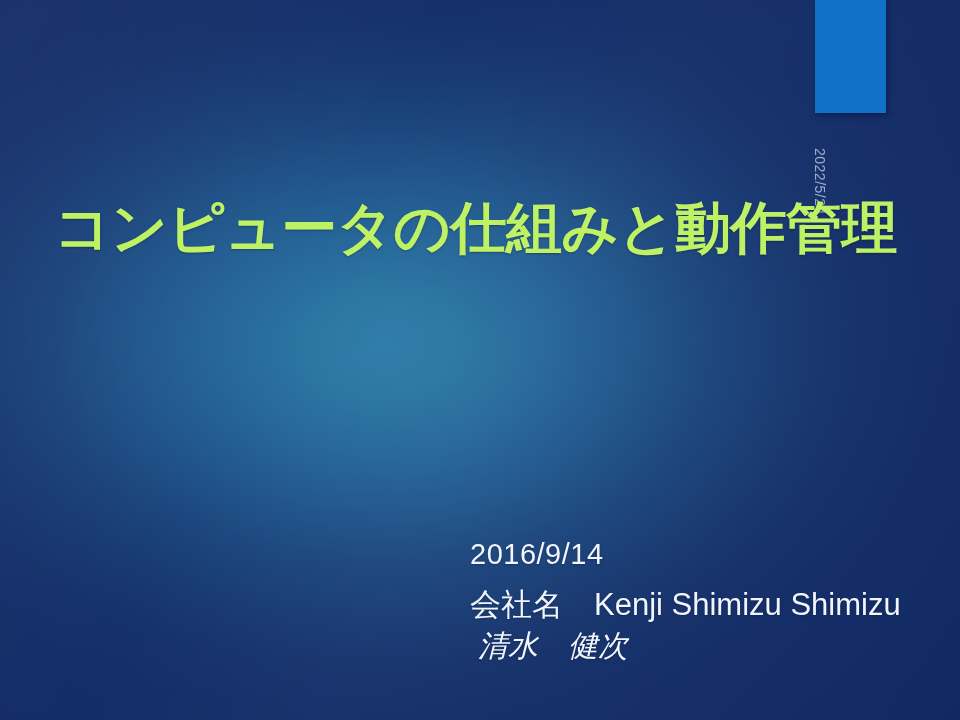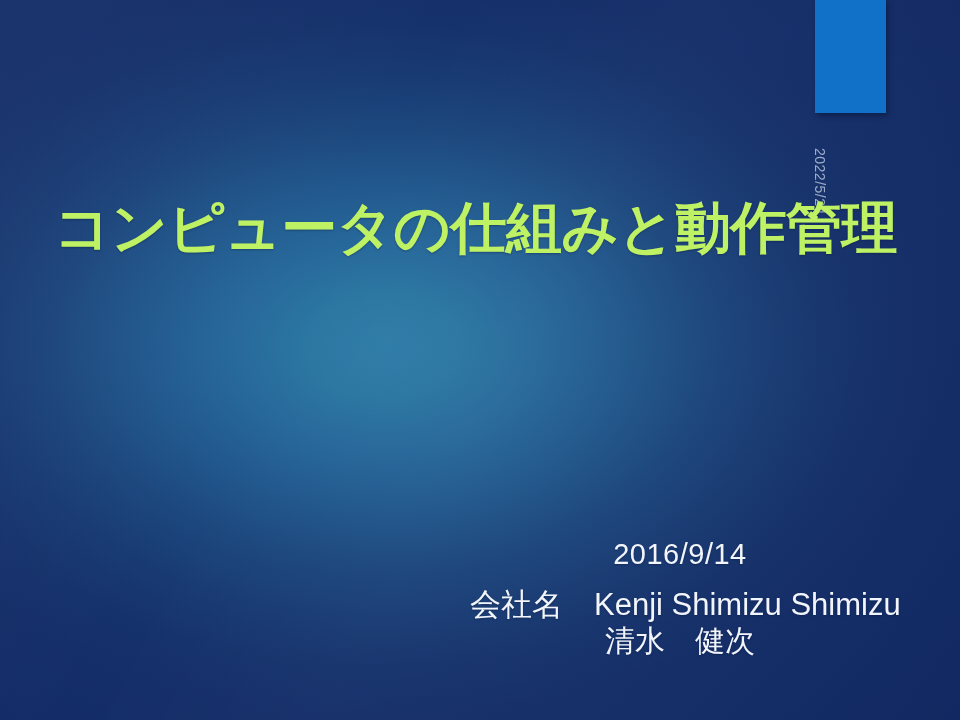--- a/index.html
+++ b/index.html
@@ -90,21 +90,20 @@
     white-space: nowrap;
     text-shadow: 0 1px 2px rgba(8,20,54,0.35);
   }
 
   
   #subtitle-block {
     position: absolute;
     right: 70px;
     top: 540px;
     width: 420px;
-    text-align: center;
     color: #f2f6fc;
   }
   #sub-date {
     font-size: 29px;
     line-height: 1.0;
     letter-spacing: 0.5px;
     margin: 0 0 20px 0;
     text-shadow: 0 1px 2px rgba(8,20,54,0.35);
   }
   #sub-company {
@@ -112,22 +111,23 @@
     line-height: 1.05;
     letter-spacing: 0px;
     margin: 0 0 3px 0;
     white-space: nowrap;
     text-shadow: 0 1px 2px rgba(8,20,54,0.35);
   }
   #sub-name {
     font-size: 30px;
     line-height: 1.05;
     letter-spacing: 0px;
-    margin: 0;
+    margin: 8px;
     text-shadow: 0 1px 2px rgba(8,20,54,0.35);
+    font-style: italic;
   }
 </style>
 </head>
 <body>
 
 <div id="slide">
 
   <div id="bg-base"></div>
   <div id="bg-vignette"></div>
   <div id="bg-sheen"></div>

